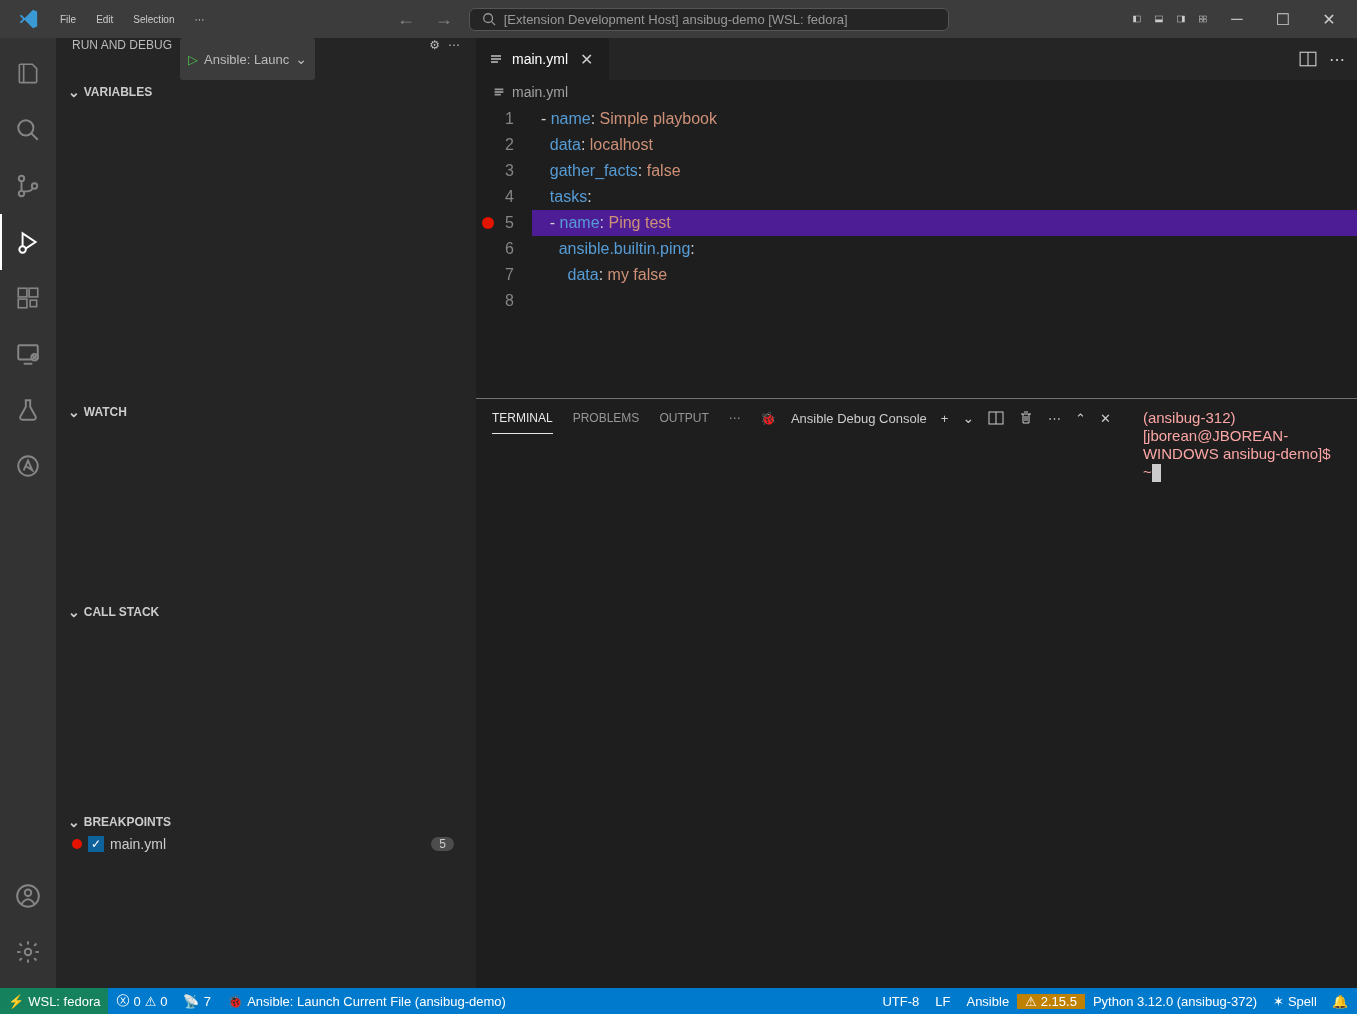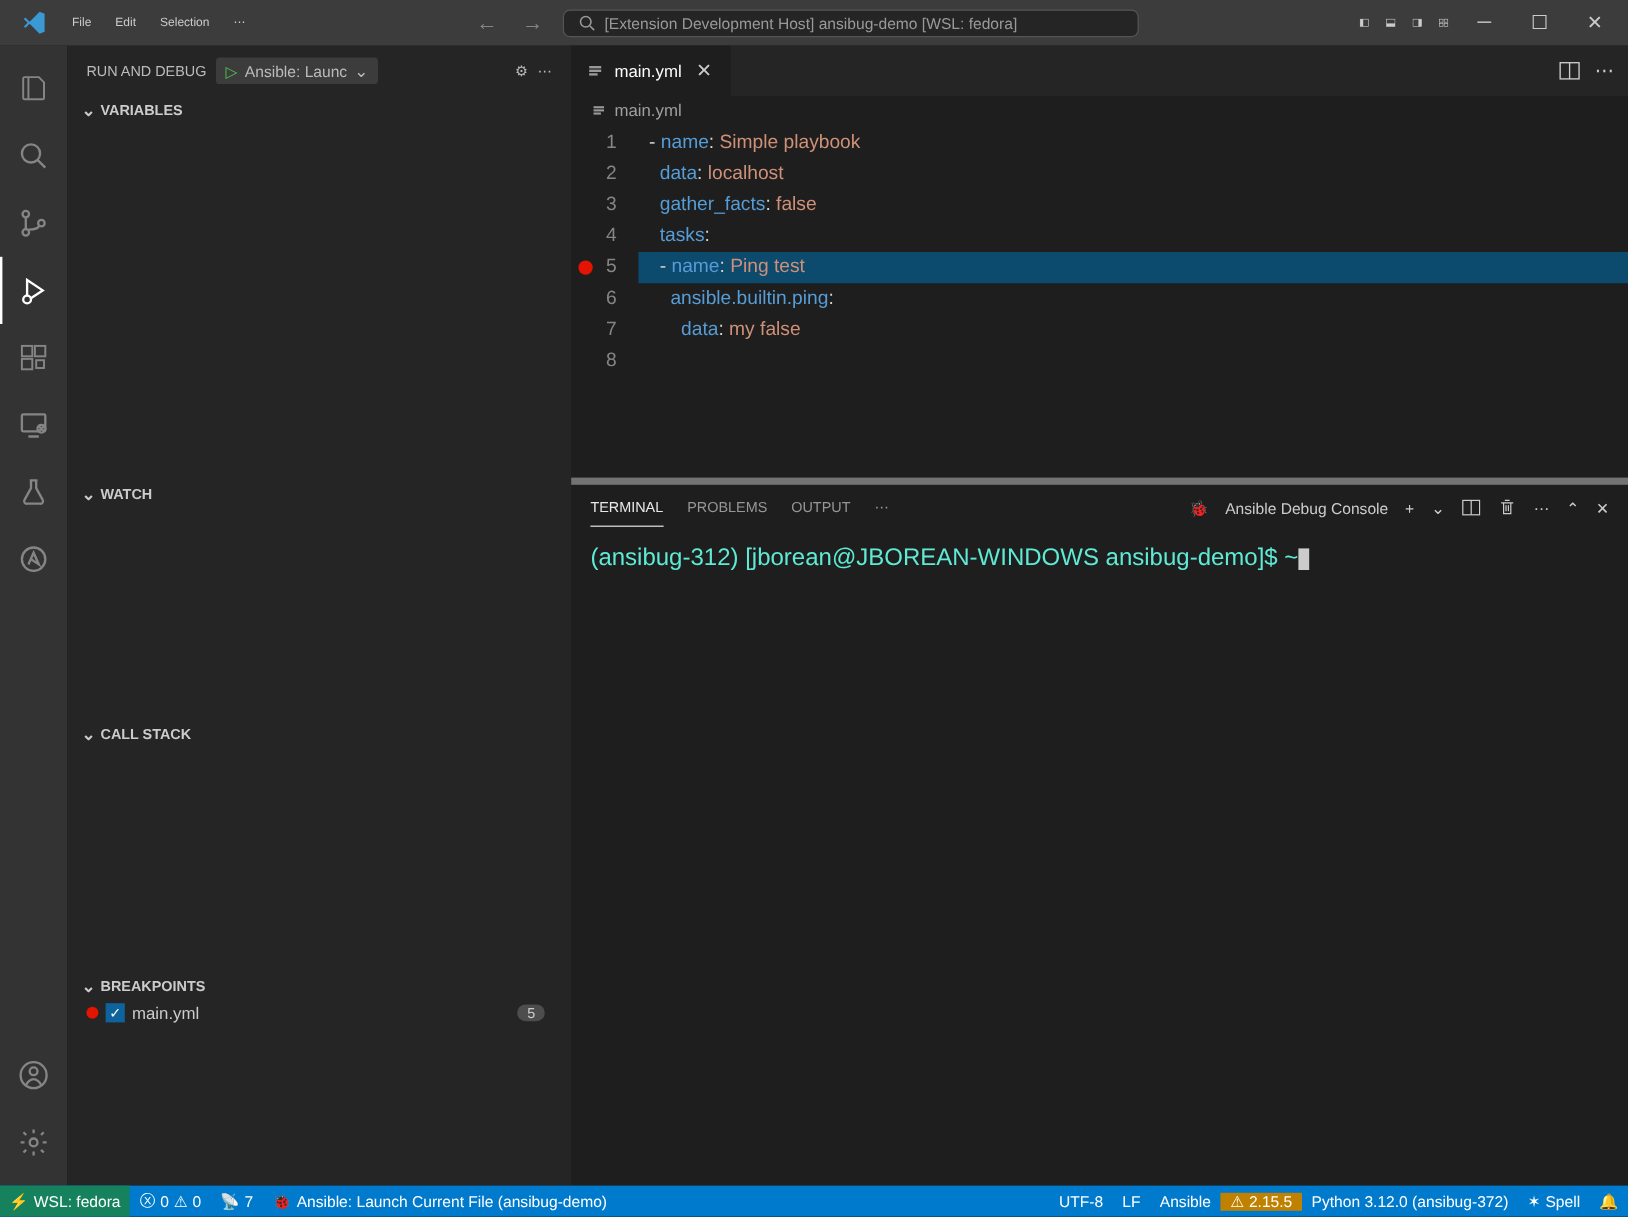--- a/index.html
+++ b/index.html
@@ -13,21 +13,21 @@
 .titlebar-right { display: flex; align-items: center; gap: 6px; }
 .layout-icon { width: 16px; height: 16px; padding: 4px; cursor: pointer; display: flex; align-items: center; justify-content: center; }
 .window-control { width: 40px; height: 30px; display: flex; align-items: center; justify-content: center; cursor: pointer; color: #cccccc; }
 .main-area { flex: 1; display: flex; overflow: hidden; }
 .activitybar { width: 56px; background: #333333; display: flex; flex-direction: column; padding-top: 8px; }
 .activity-item { width: 56px; height: 56px; display: flex; align-items: center; justify-content: center; color: #858585; cursor: pointer; position: relative; }
 .activity-item.active { color: #ffffff; }
 .activity-item.active::before { content: ''; position: absolute; left: 0; top: 0; bottom: 0; width: 2px; background: #ffffff; }
 .activity-bottom { margin-top: auto; margin-bottom: 8px; }
 .sidebar { width: 420px; background: #252526; display: flex; flex-direction: column; }
-.sidebar-header { height: 42px; display: flex; align-items: center; padding: 0 16px; gap: 8px; font-size: 12px; color: #bbbbbb; }
+.sidebar-header { height: 42px; display: flex; padding: 0 16px; gap: 8px; font-size: 12px; color: #bbbbbb; }
 .debug-config { background: #3c3c3c; padding: 3px 8px; border-radius: 3px; display: flex; align-items: center; gap: 6px; font-size: 13px; }
 .play-icon { color: #4ec24e; }
 .panel-section { border-bottom: 0; }
 .panel-header { display: flex; align-items: center; padding: 4px 12px; font-size: 12px; font-weight: 600; color: #cccccc; cursor: pointer; gap: 4px; }
 .panel-body { flex: 1; }
 .variables-panel { height: 320px; }
 .watch-panel { height: 200px; }
 .callstack-panel { height: 210px; }
 .breakpoints-panel { flex: 1; }
 .breakpoint-item { display: flex; align-items: center; padding: 2px 16px; gap: 6px; font-size: 14px; }
@@ -39,31 +39,31 @@
 .tab { height: 42px; background: #1e1e1e; display: flex; align-items: center; padding: 0 12px; gap: 8px; font-size: 14px; color: #ffffff; border-right: 1px solid #252526; }
 .tab-close { color: #cccccc; cursor: pointer; font-size: 16px; padding: 0 4px; }
 .tabs-right { margin-left: auto; display: flex; align-items: center; gap: 12px; padding-right: 12px; }
 .breadcrumb { padding: 4px 16px; font-size: 14px; color: #a0a0a0; display: flex; align-items: center; gap: 6px; }
 .editor-content { flex: 1; display: flex; font-family: 'Consolas', 'Monaco', monospace; font-size: 16px; position: relative; }
 .gutter { width: 56px; text-align: right; color: #858585; padding-right: 18px; line-height: 26px; padding-top: 2px; position: relative; }
 .line-num { height: 26px; }
 .bp-marker { position: absolute; left: 6px; width: 12px; height: 12px; background: #e51400; border-radius: 50%; }
 .code-lines { flex: 1; line-height: 26px; padding-top: 2px; }
 .code-line { height: 26px; white-space: pre; }
-.current-line { background: #0c4a6e; }
+.current-line { background: #4c1d95; }
 .tok-key { color: #569cd6; }
 .tok-str { color: #ce9178; }
 .tok-punct { color: #d4d4d4; }
 .tok-dash { color: #d4d4d4; }
-.terminal-area { height: 590px; border-top: 6px solid #737373; display: flex; flex-direction: column; }
+.terminal-area { height: 590px; border-top: 1px solid #737373; display: flex; flex-direction: row; }
 .terminal-tabs { height: 38px; display: flex; align-items: center; padding: 0 16px; gap: 20px; border-bottom: 0; }
 .term-tab { font-size: 12px; color: #969696; cursor: pointer; padding: 8px 0; }
 .term-tab.active { color: #e7e7e7; border-bottom: 1px solid #e7e7e7; }
 .term-right { margin-left: auto; display: flex; align-items: center; gap: 14px; color: #cccccc; font-size: 13px; }
-.term-content { flex: 1; padding: 10px 16px; font-family: 'Consolas', monospace; font-size: 20px; color: #5eead4; }
+.term-content { flex: 1; padding: 10px 16px; font-family: 'Consolas', monospace; font-size: 15px; color: #fca5a5; }
 .cursor-block { display: inline-block; width: 9px; height: 18px; background: #cccccc; vertical-align: middle; }
 .statusbar { height: 26px; background: #007acc; display: flex; align-items: center; font-size: 13px; color: #ffffff; }
 .status-remote { background: #16825d; height: 100%; display: flex; align-items: center; padding: 0 10px; gap: 6px; }
 .status-item { padding: 0 8px; display: flex; align-items: center; gap: 4px; height: 100%; cursor: pointer; }
 .status-warn { background: #c08000; }
 .status-right { margin-left: auto; display: flex; align-items: center; }
 svg { display: block; }
 .chevron { font-size: 14px; }
 </style>
 </head>

